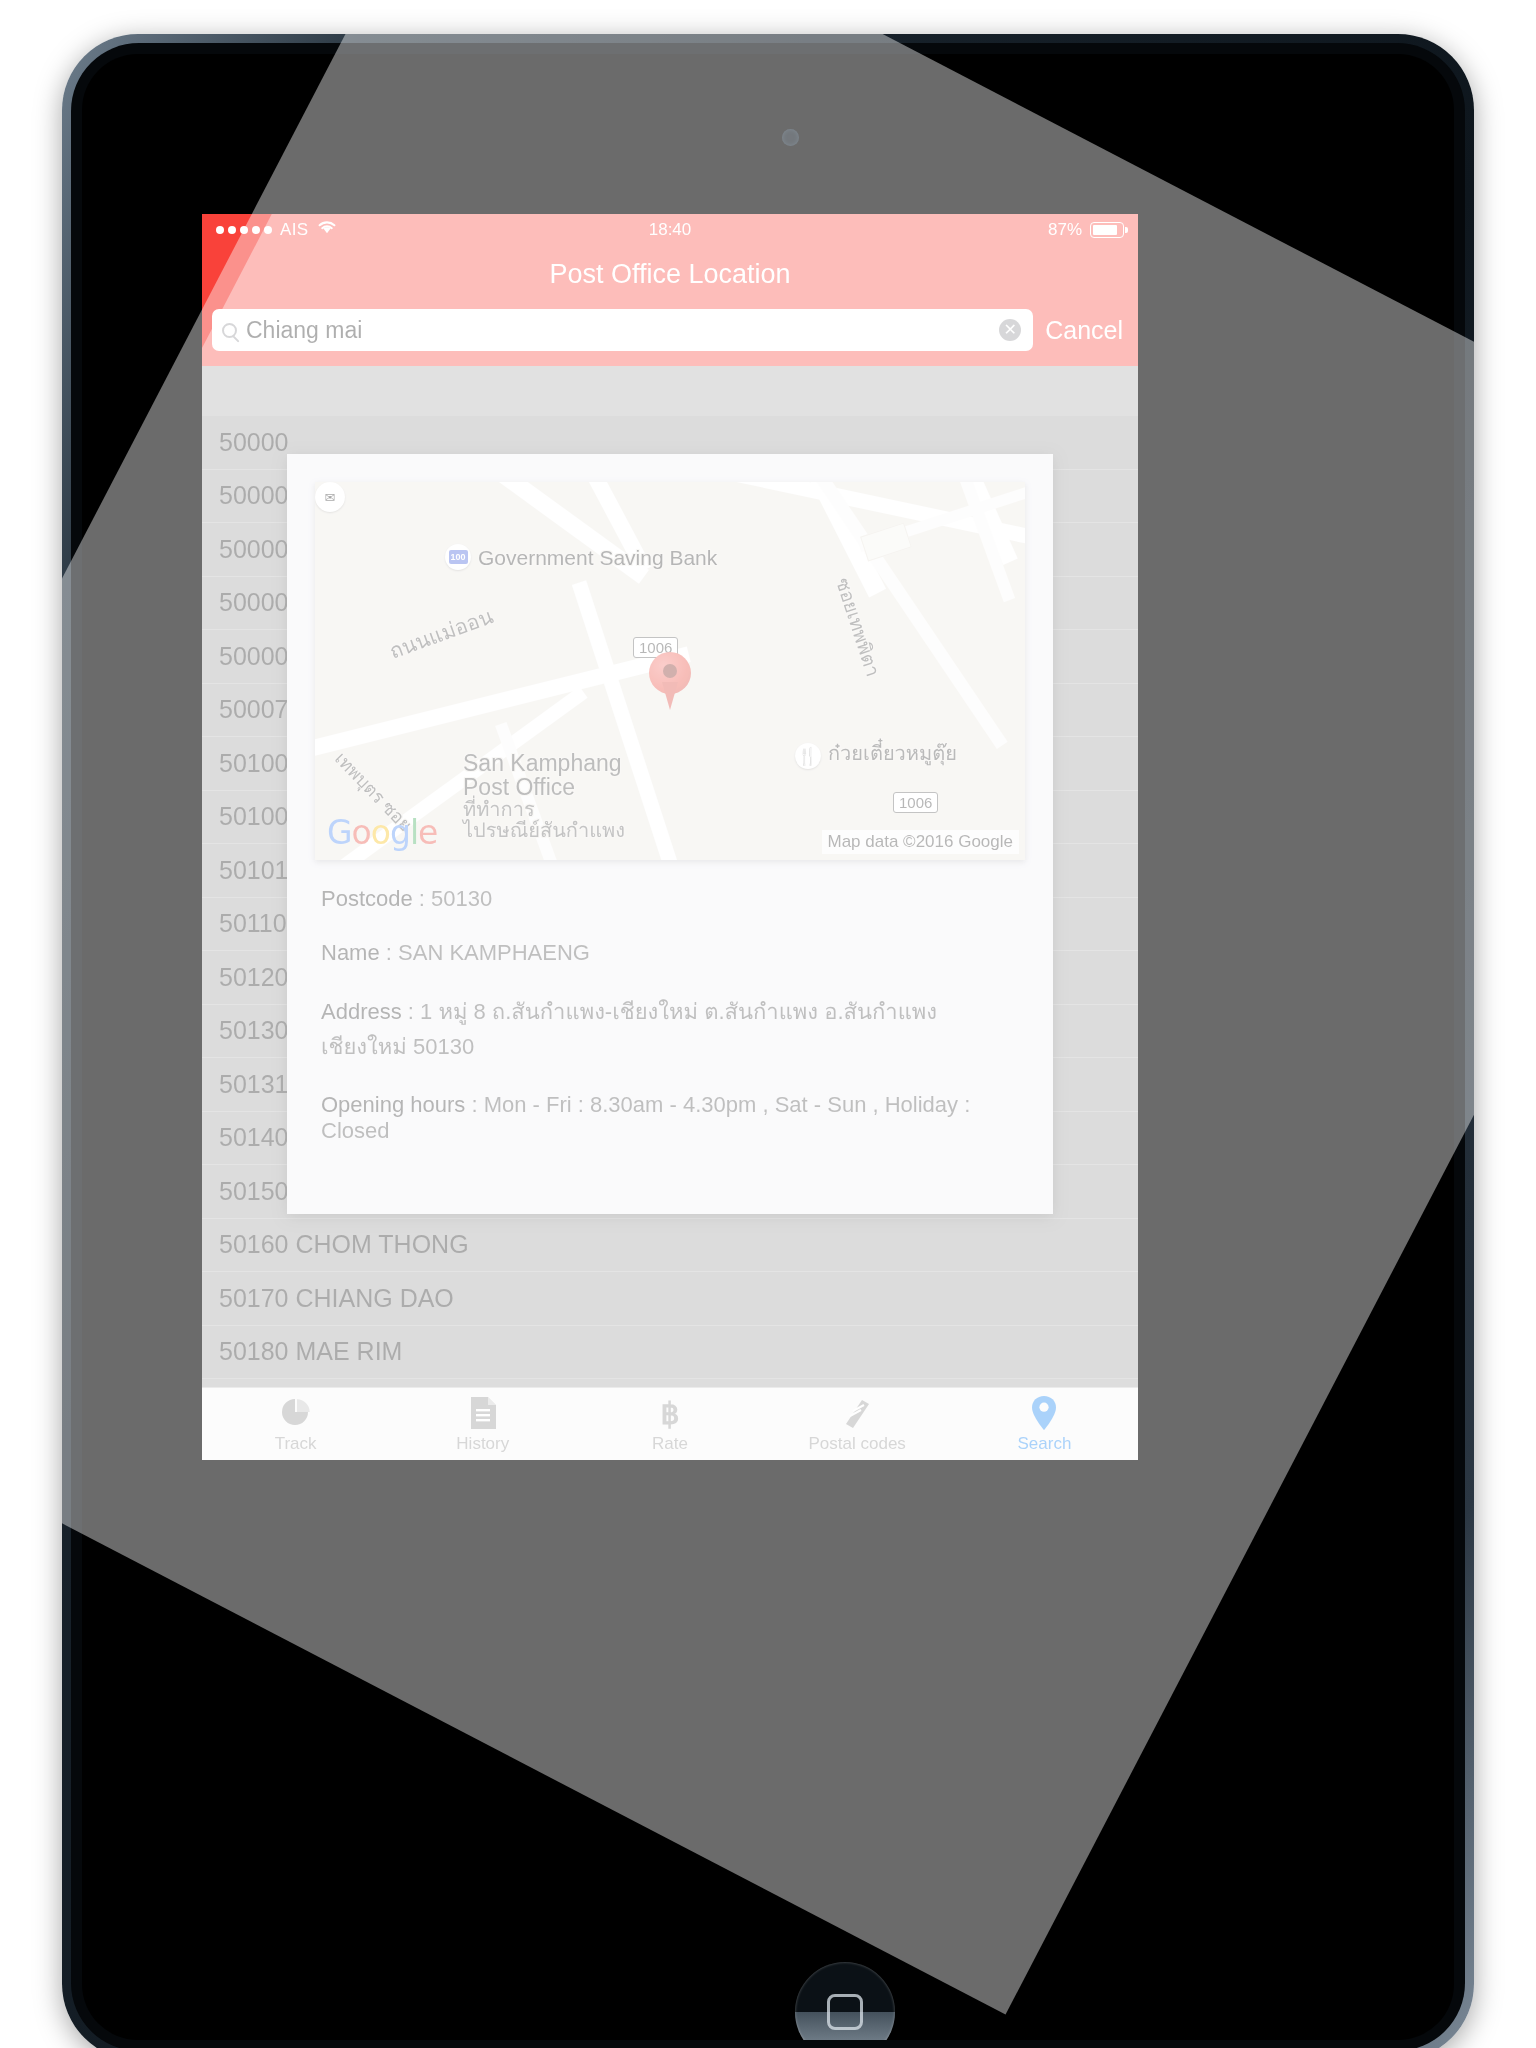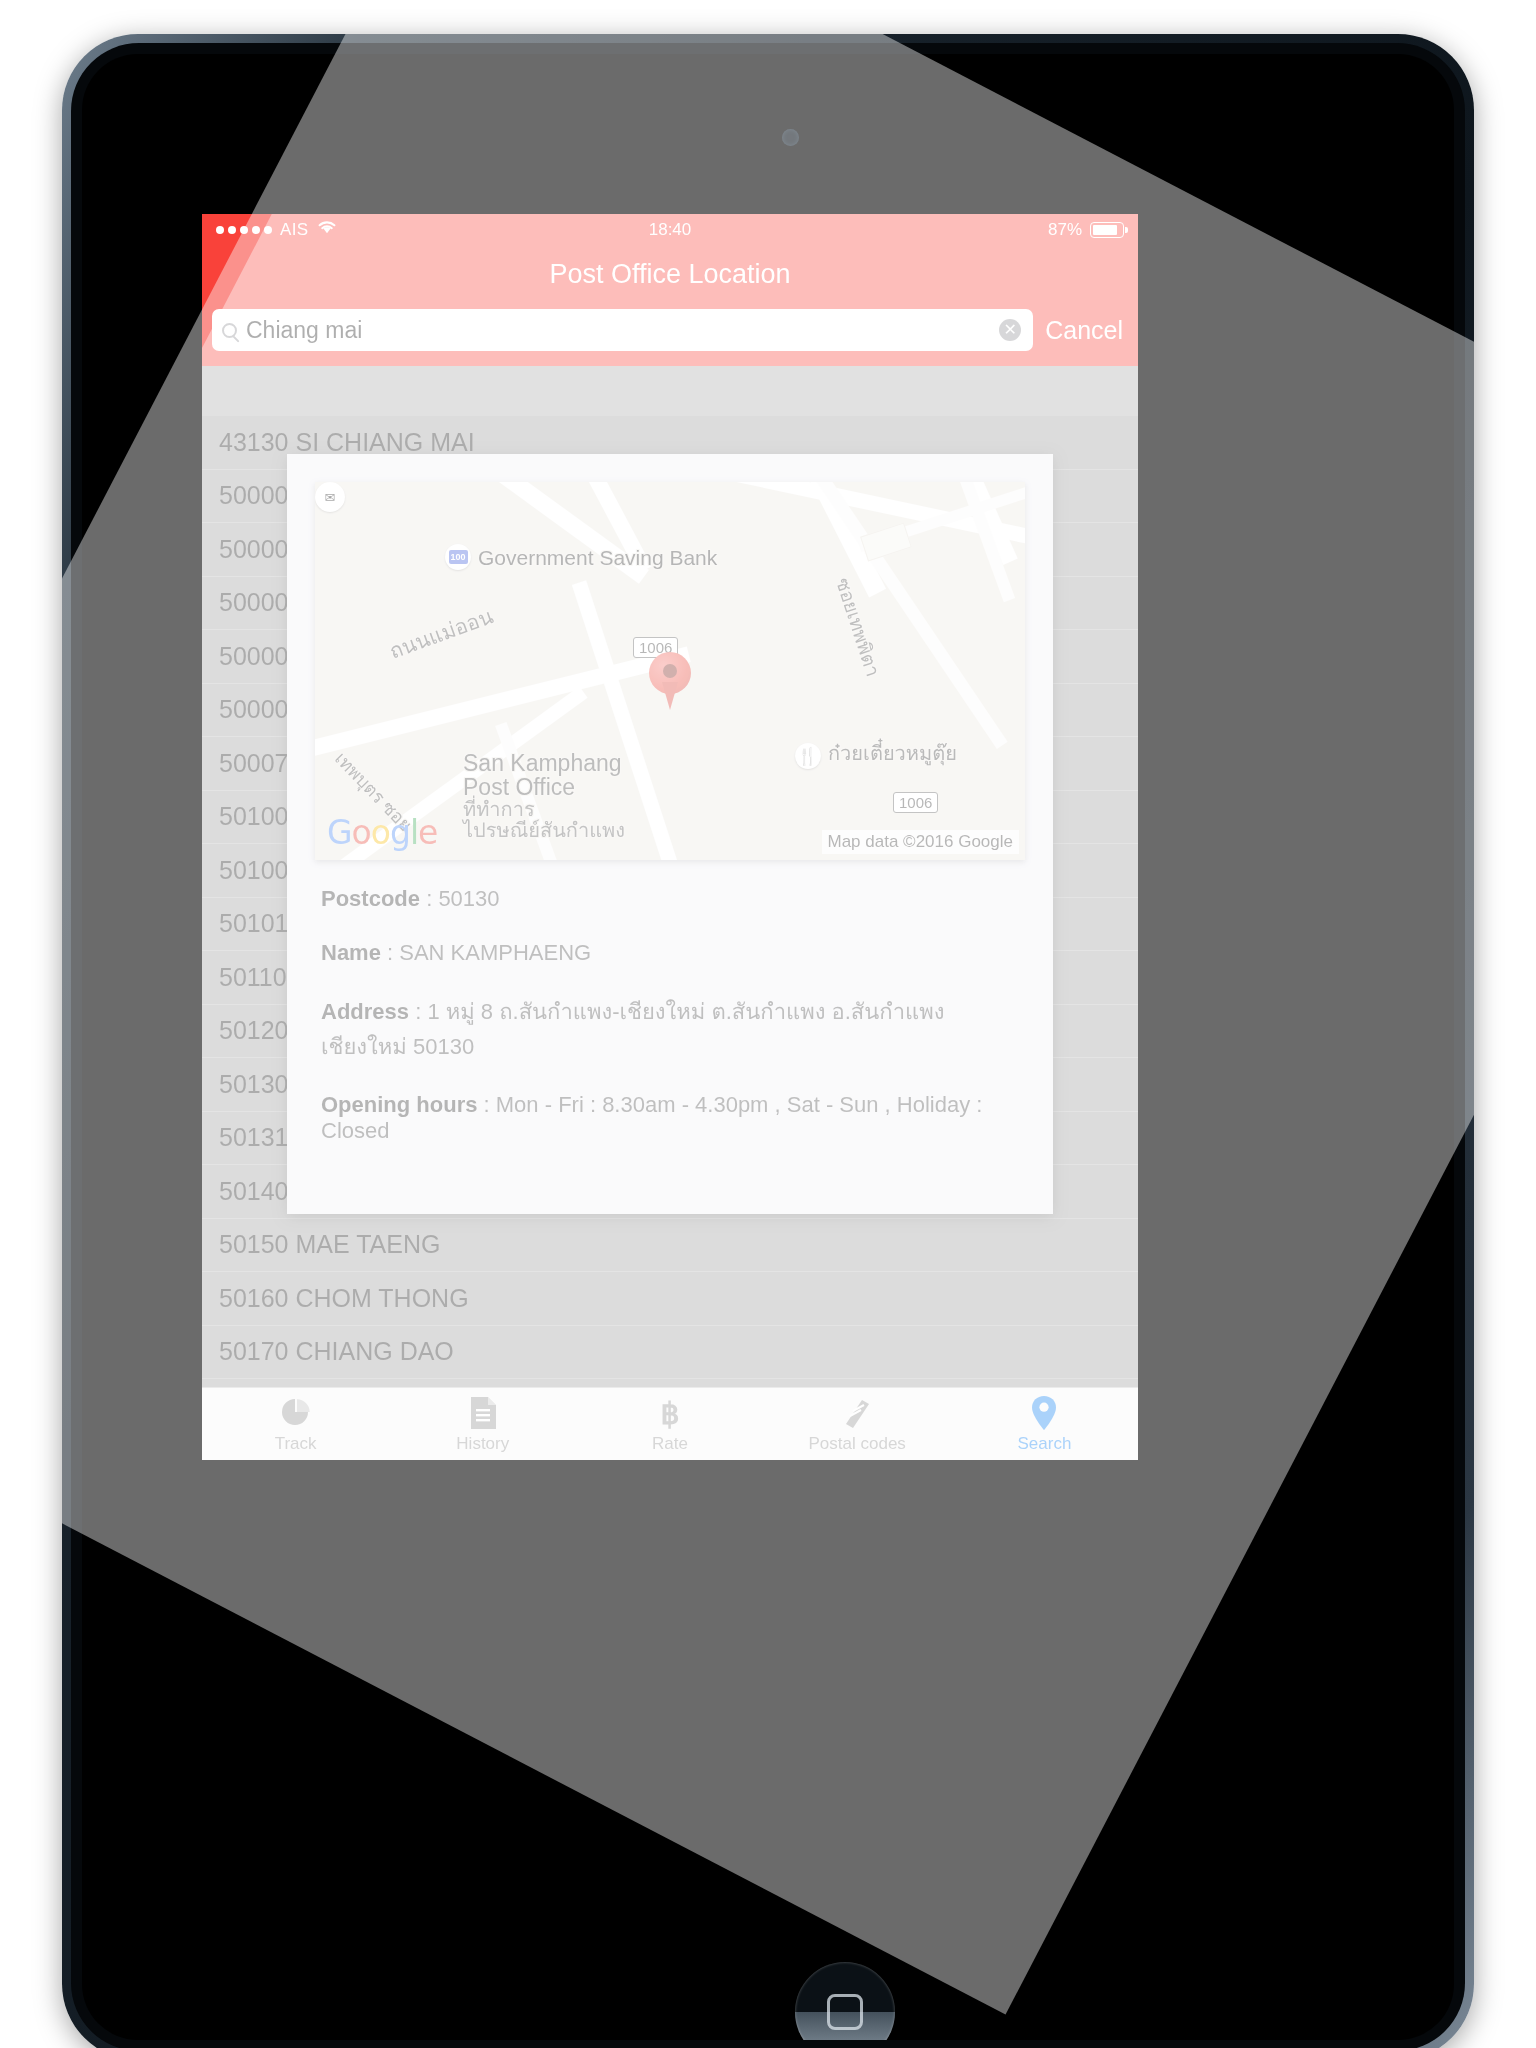--- a/index.html
+++ b/index.html
@@ -262,21 +262,21 @@
   #google-logo .y { color: #FBBC05; } #google-logo .g { color: #34A853; }
   #map-attr {
     position: absolute; right: 6px; bottom: 6px;
     background: rgba(255,255,255,.78); font-size: 17px; color: #333;
     padding: 2px 6px;
   }
 
   
   #details { padding: 26px 34px 0 34px; }
   .detail-line { font-size: 22px; color: #4a4a4a; margin-bottom: 28px; }
-  .detail-line b { color: #2c2c2c; font-weight: bold; }
+  .detail-line b { color: #2c2c2c; font-weight: normal; }
 
   
   #screen-gloss {
     position: absolute; left: 0; top: 0; width: 936px; height: 1246px;
     pointer-events: none; overflow: hidden;
   }
   #screen-gloss::before {
     content: "";
     position: absolute; left: 278px; top: -400px;
     width: 1600px; height: 1800px;
@@ -331,21 +331,20 @@
           <span class="search-glass"></span>
           <span id="search-value">Chiang mai</span>
           <span id="clear-btn">✕</span>
         </div>
         <span id="cancel-btn">Cancel</span>
       </div>
 
       <div id="gap-band"></div>
 
       <div id="list">
-          <div class="row">43130 SI CHIANG MAI</div>
           <div class="row">50000</div>
           <div class="row">50000</div>
           <div class="row">50000</div>
           <div class="row">50000</div>
           <div class="row">50000</div>
           <div class="row">50007</div>
           <div class="row">50100</div>
           <div class="row">50100</div>
           <div class="row">50101 C</div>
           <div class="row">50110 F</div>

